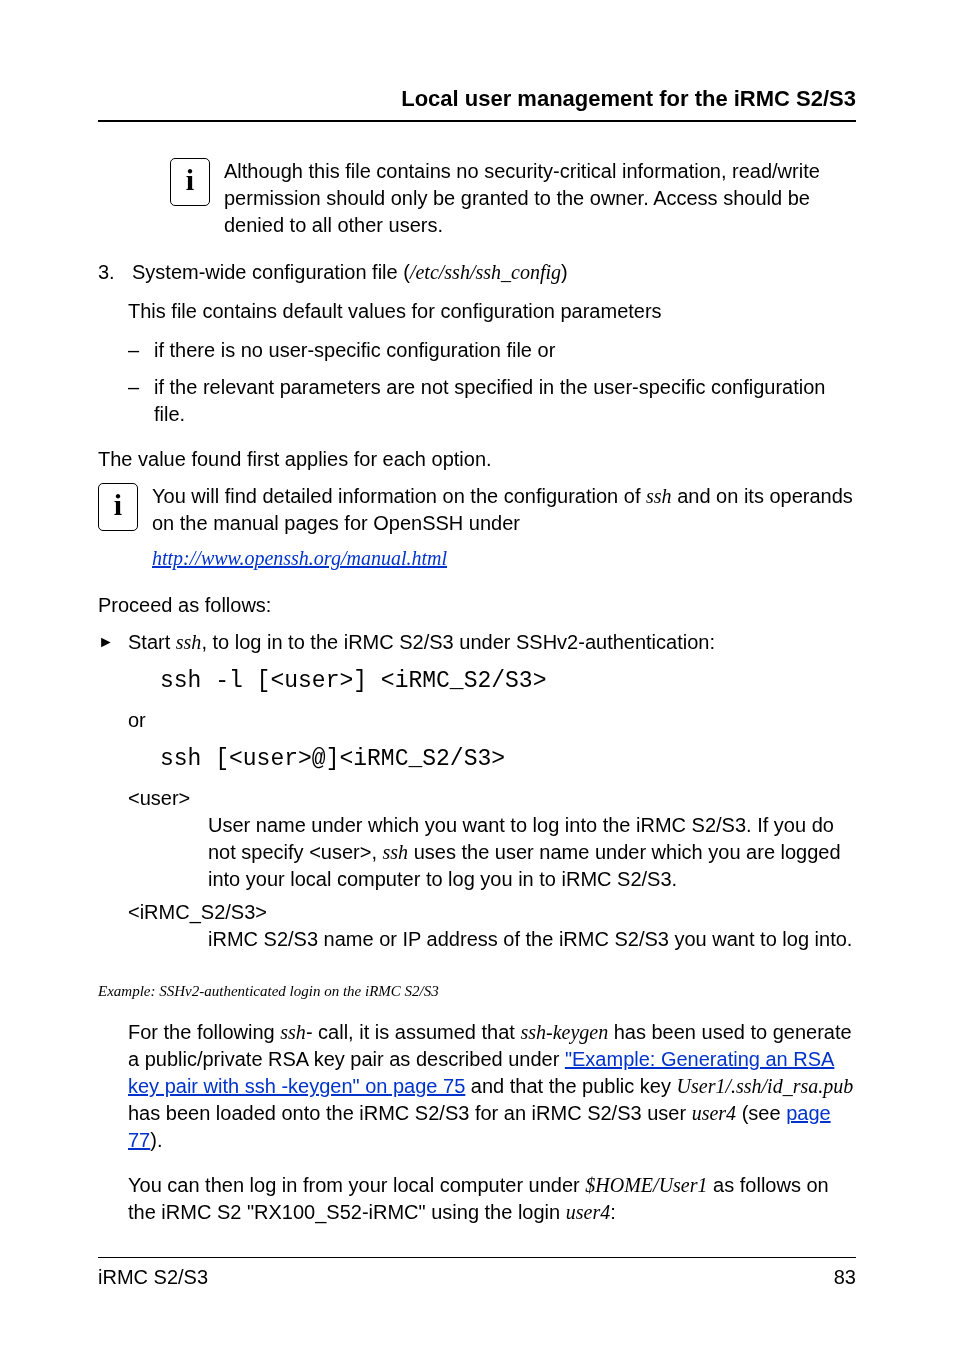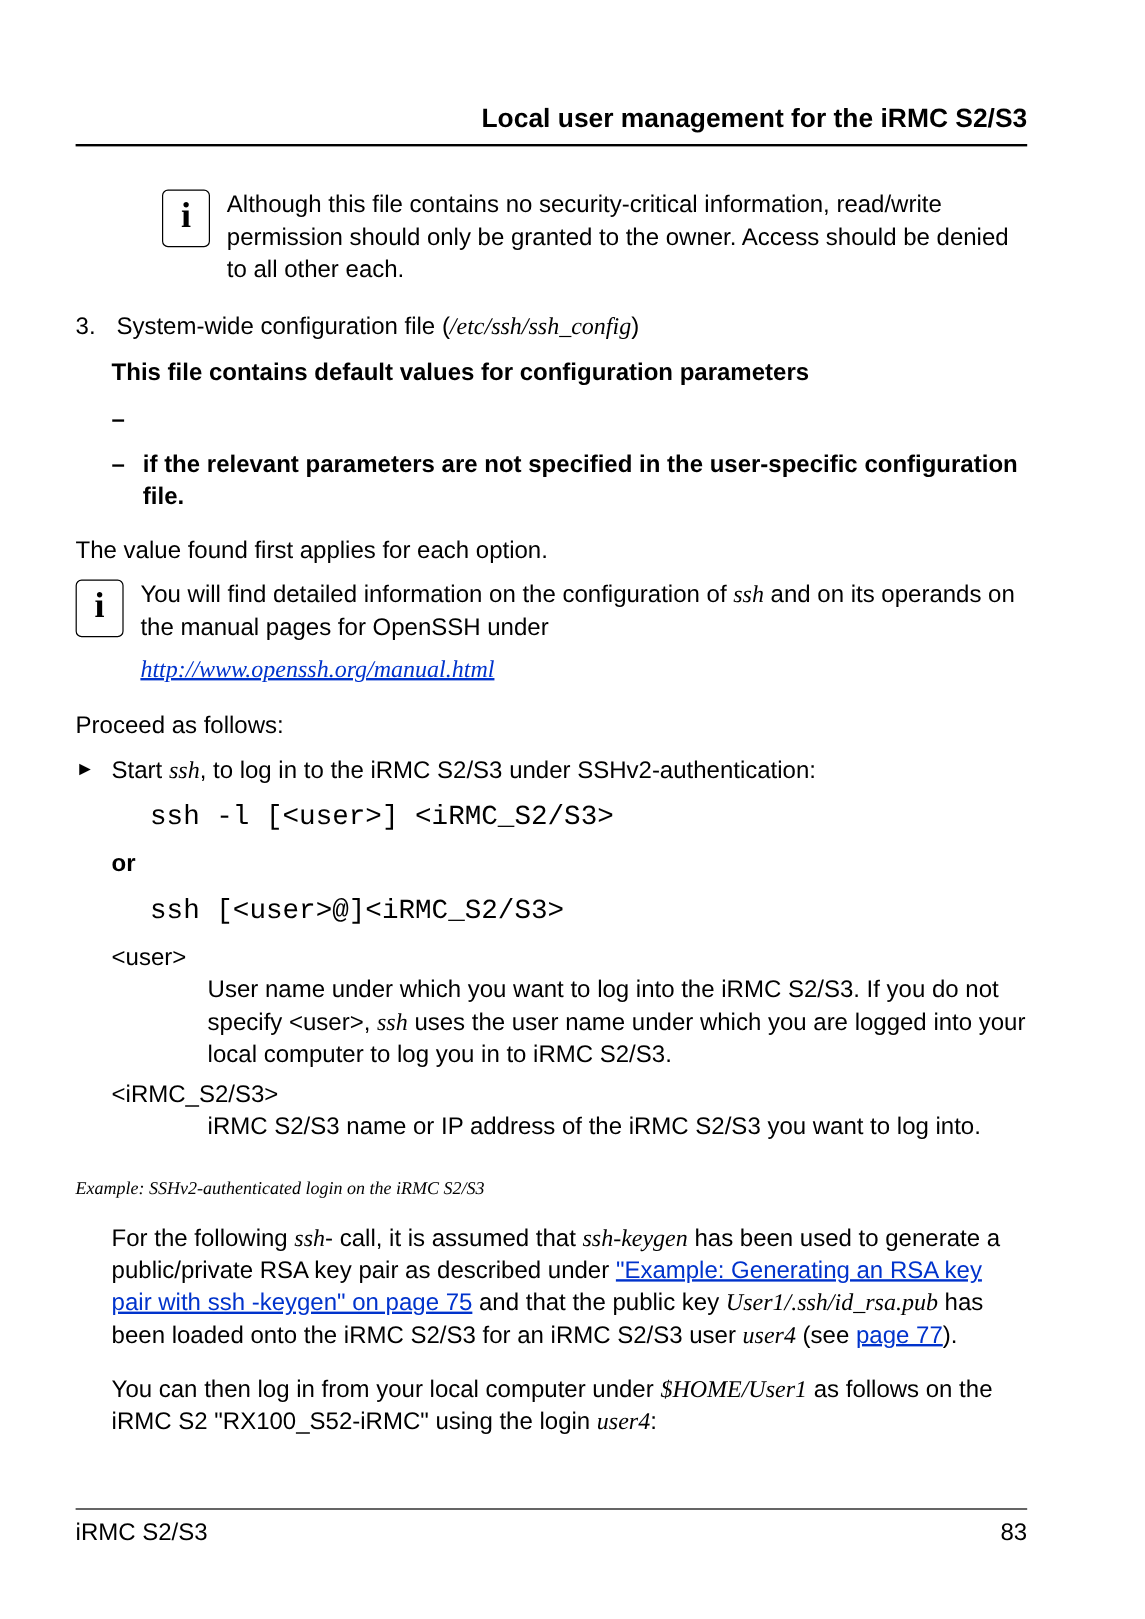--- a/index.html
+++ b/index.html
@@ -6,21 +6,21 @@
     margin: 0;
     padding: 0;
     background: #ffffff;
     font-family: Arial, Helvetica, sans-serif;
     color: #000000;
   }
   .page {
     width: 954px;
     height: 1349px;
     box-sizing: border-box;
-    padding: 86px 98px 60px 63px;
+    padding: 86px 98px 60px 98px;
     position: relative;
     display: flex;
     flex-direction: column;
   }
   .header-title {
     font-weight: bold;
     font-size: 22px;
     text-align: right;
     margin-bottom: 8px;
   }
@@ -56,21 +56,20 @@
     padding-bottom: 4px;
   }
   .info-text {
     flex: 1;
   }
   .indent1 {
     margin-left: 72px;
   }
   .indent-list3 {
     margin-left: 30px;
-    font-weight: bold;
   }
   .list3-row {
     display: flex;
     align-items: flex-start;
     margin-bottom: 12px;
   }
   .list3-num {
     width: 34px;
     flex-shrink: 0;
   }
@@ -153,35 +152,36 @@
 
 <div class="page">
 
   <div class="header-title">Local user management for the iRMC S2/S3</div>
   <hr class="header-rule">
 
   <div class="content">
 
     <div class="info-box indent1">
       <div class="info-icon">i</div>
-      <div class="info-text">Although this file contains no security-critical information, read/write permission should only be granted to the owner. Access should be denied to all other each.</div>
+      <div class="info-text">Although this file contains no security-critical information, read/write permission should only be granted to the owner. Access should be denied to all other users.</div>
     </div>
 
     <div class="list3-row">
       <div class="list3-num">3.</div>
       <div>
         <span>System-wide configuration file (</span><span class="italic-serif">/etc/ssh/ssh_config</span><span>)</span>
       </div>
     </div>
 
     <div class="indent-list3 para-tight" style="margin-top:8px;">This file contains default values for configuration parameters</div>
 
     <div class="indent-list3 dash-list">
       <div class="dash-row">
         <div class="dash-mark">–</div>
+        <div>if there is no user-specific configuration file or</div>
       </div>
       <div class="dash-row">
         <div class="dash-mark">–</div>
         <div>if the relevant parameters are not specified in the user-specific configuration file.</div>
       </div>
     </div>
 
     <div class="para-tight">The value found first applies for each option.</div>
 
     <div class="info-box" style="margin-top:10px;margin-bottom:8px;">

